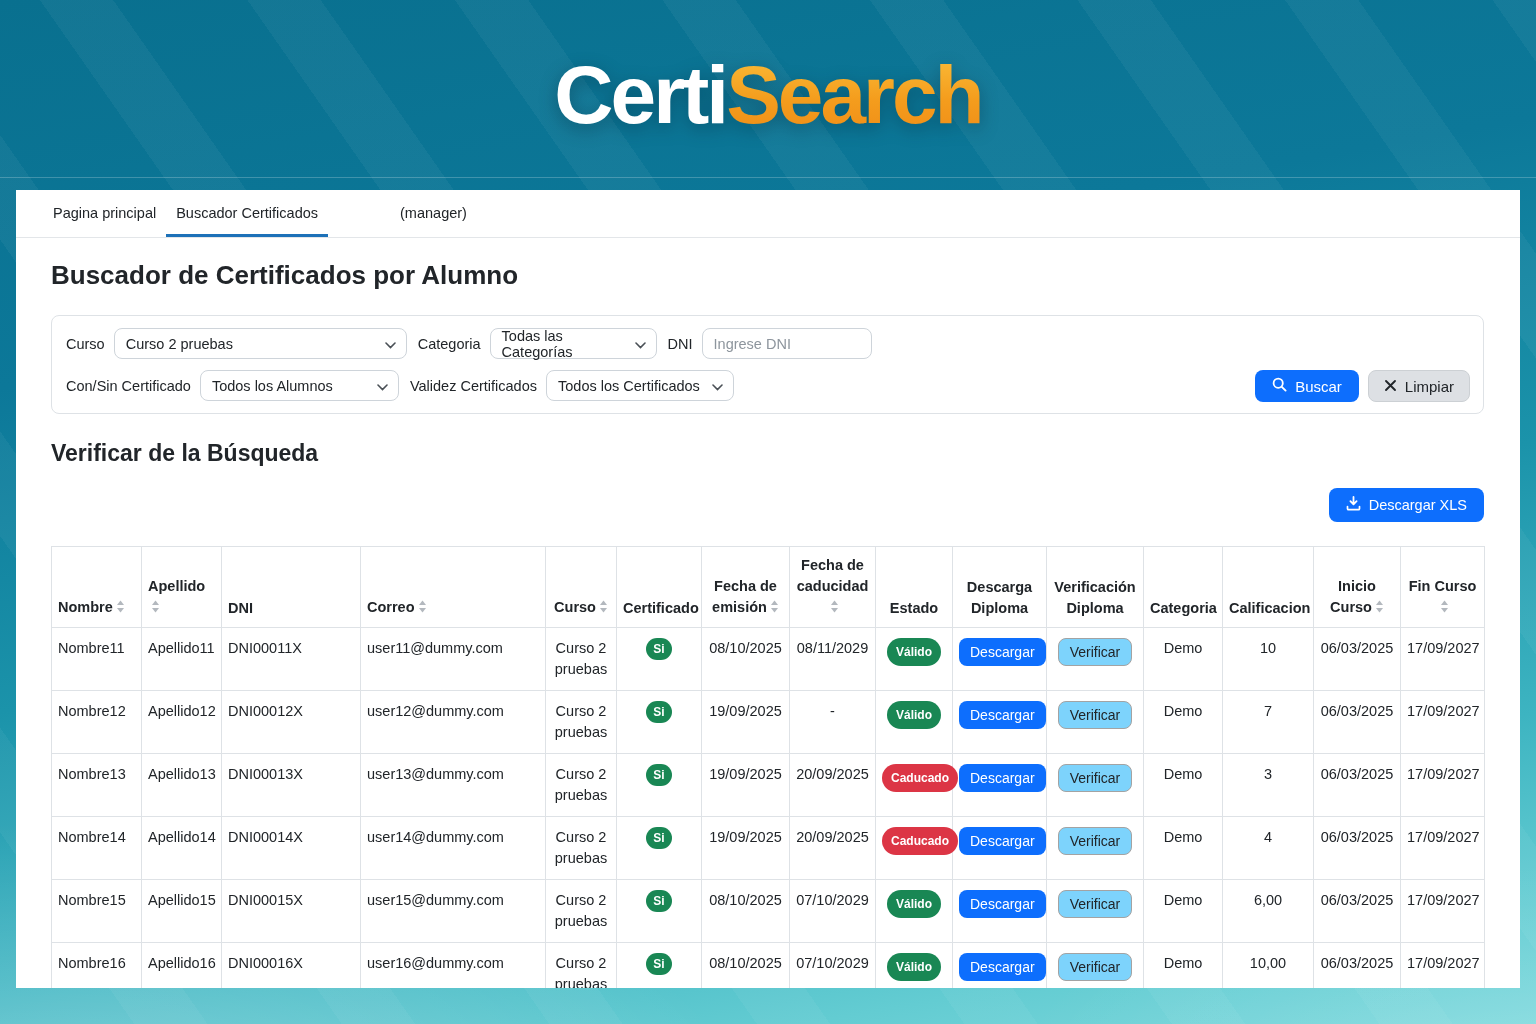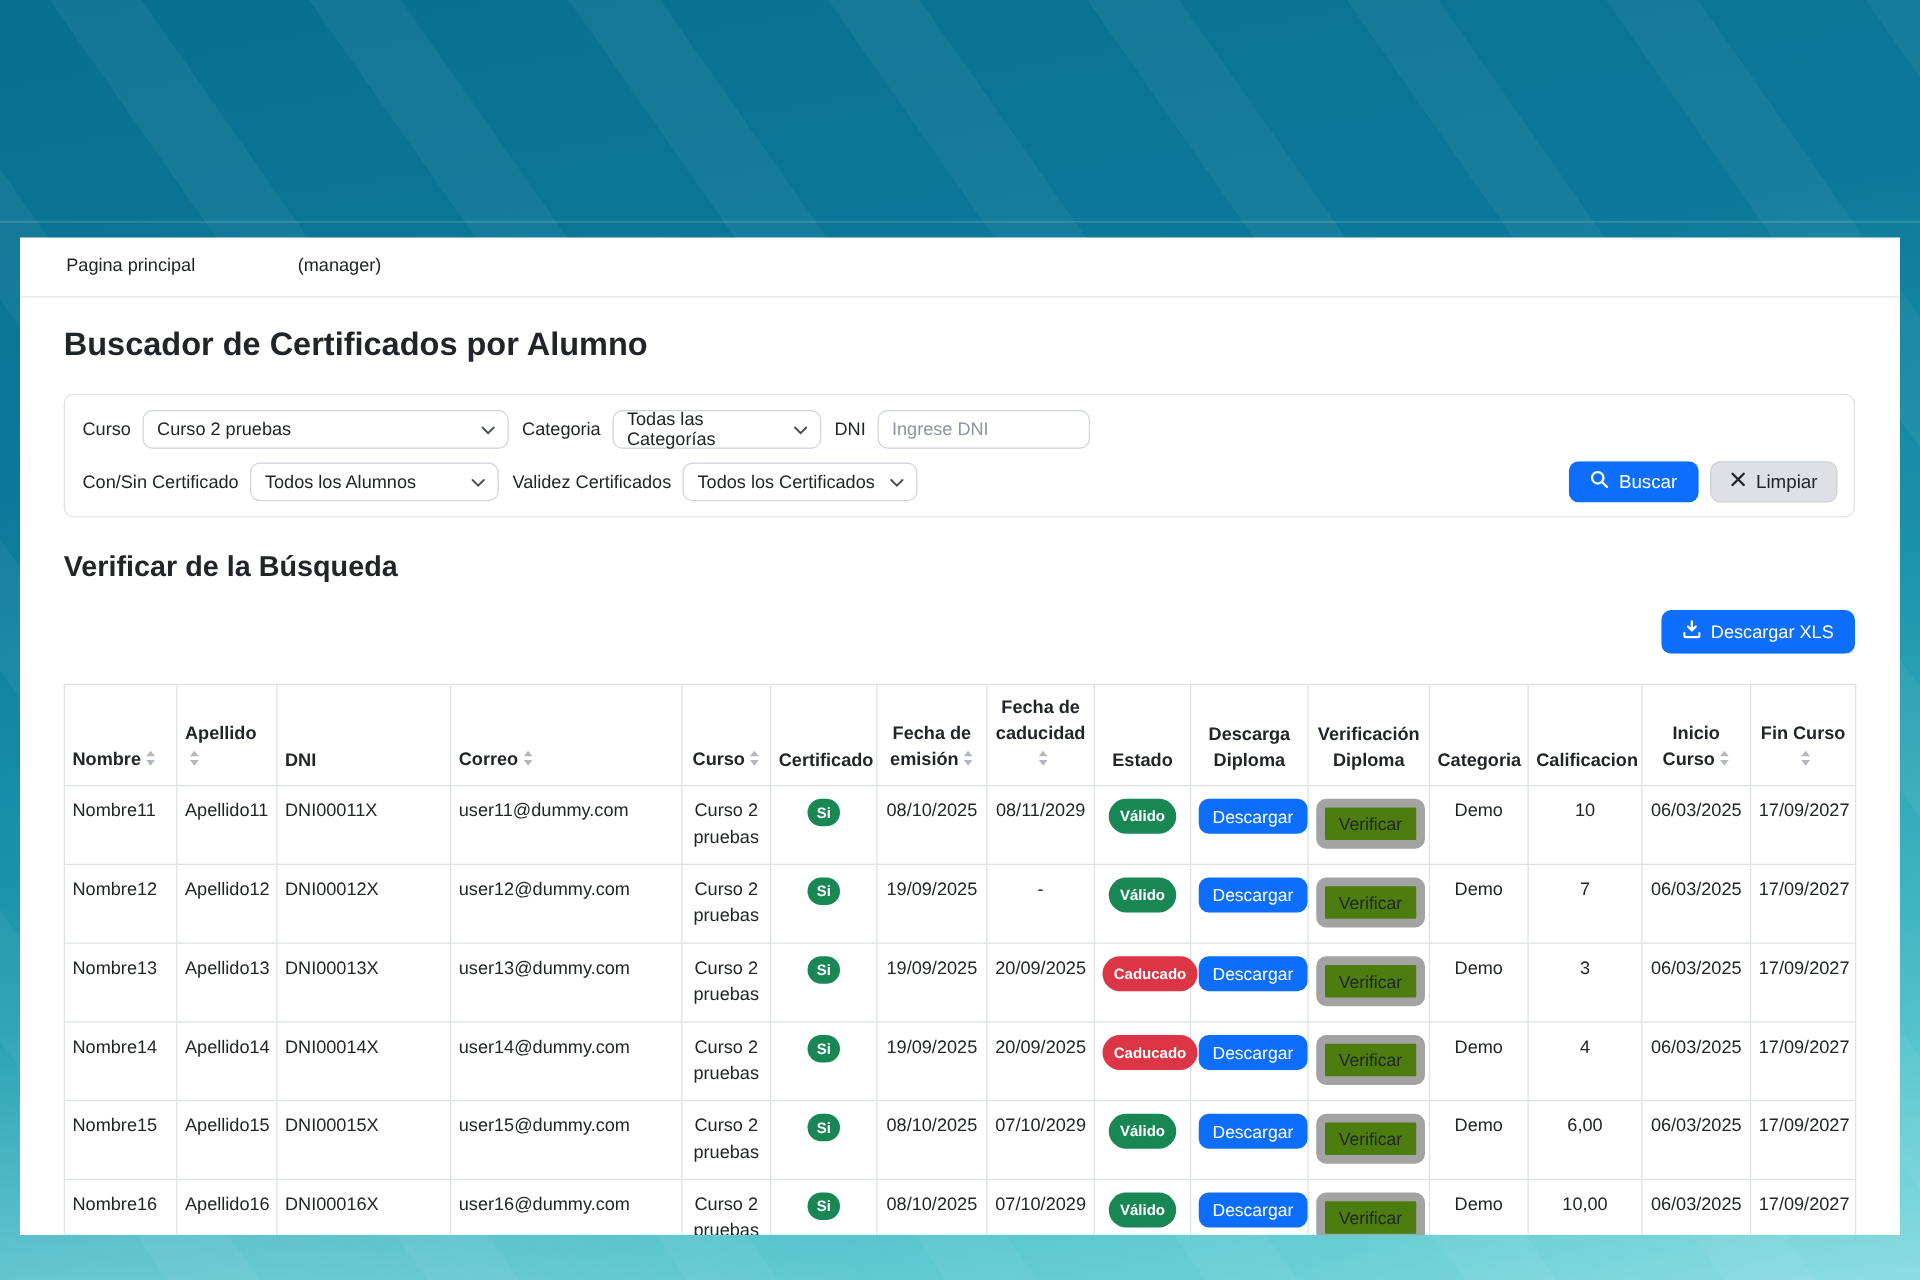--- a/index.html
+++ b/index.html
@@ -78,35 +78,37 @@
 
   .badge { display:inline-block; border-radius:999px; color:#fff; font-weight:bold;
            font-size:12px; padding:8px 9px; line-height:1; }
   .badge-si { background:#198754; padding:5px 7px; }
   .badge-valido { background:#198754; }
   .badge-caducado { background:#dc3545; }
 
   .btn-cell-blue { background:#0d6efd; color:#fff; border:none; border-radius:8px;
                    padding:6px 11px; font-size:14px; cursor:pointer;
                    font-family:"Liberation Sans","DejaVu Sans",sans-serif; }
-  .btn-cell-gray { background:#4d7c0f; color:#212529; border:7px solid #a3a3a3; border-radius:8px;
+  .btn-cell-gray { background:#7dd3fc; color:#212529; border:1px solid #a3a3a3; border-radius:8px;
                    padding:5px 11px; font-size:14px; cursor:pointer;
                    font-family:"Liberation Sans","DejaVu Sans",sans-serif; }
 </style>
 </head>
 <body>
 
 <div class="site-header">
+  <div class="logo"><span class="p1">Certi</span><span class="p2">Search</span></div>
   <div class="header-rule"></div>
 </div>
 
 <div class="card">
 
   <div class="nav-row">
       <div class="nav-link">Pagina principal</div>
+      <div class="nav-link active">Buscador Certificados</div>
       <div class="nav-link">(manager)</div>
     </div>
 
   <div class="card-body">
     <div class="page-title">Buscador de Certificados por Alumno</div>
 
     <div class="filters">
       <div class="filter-row">
         <span class="f-label">Curso</span>
         <div class="select w-curso">

